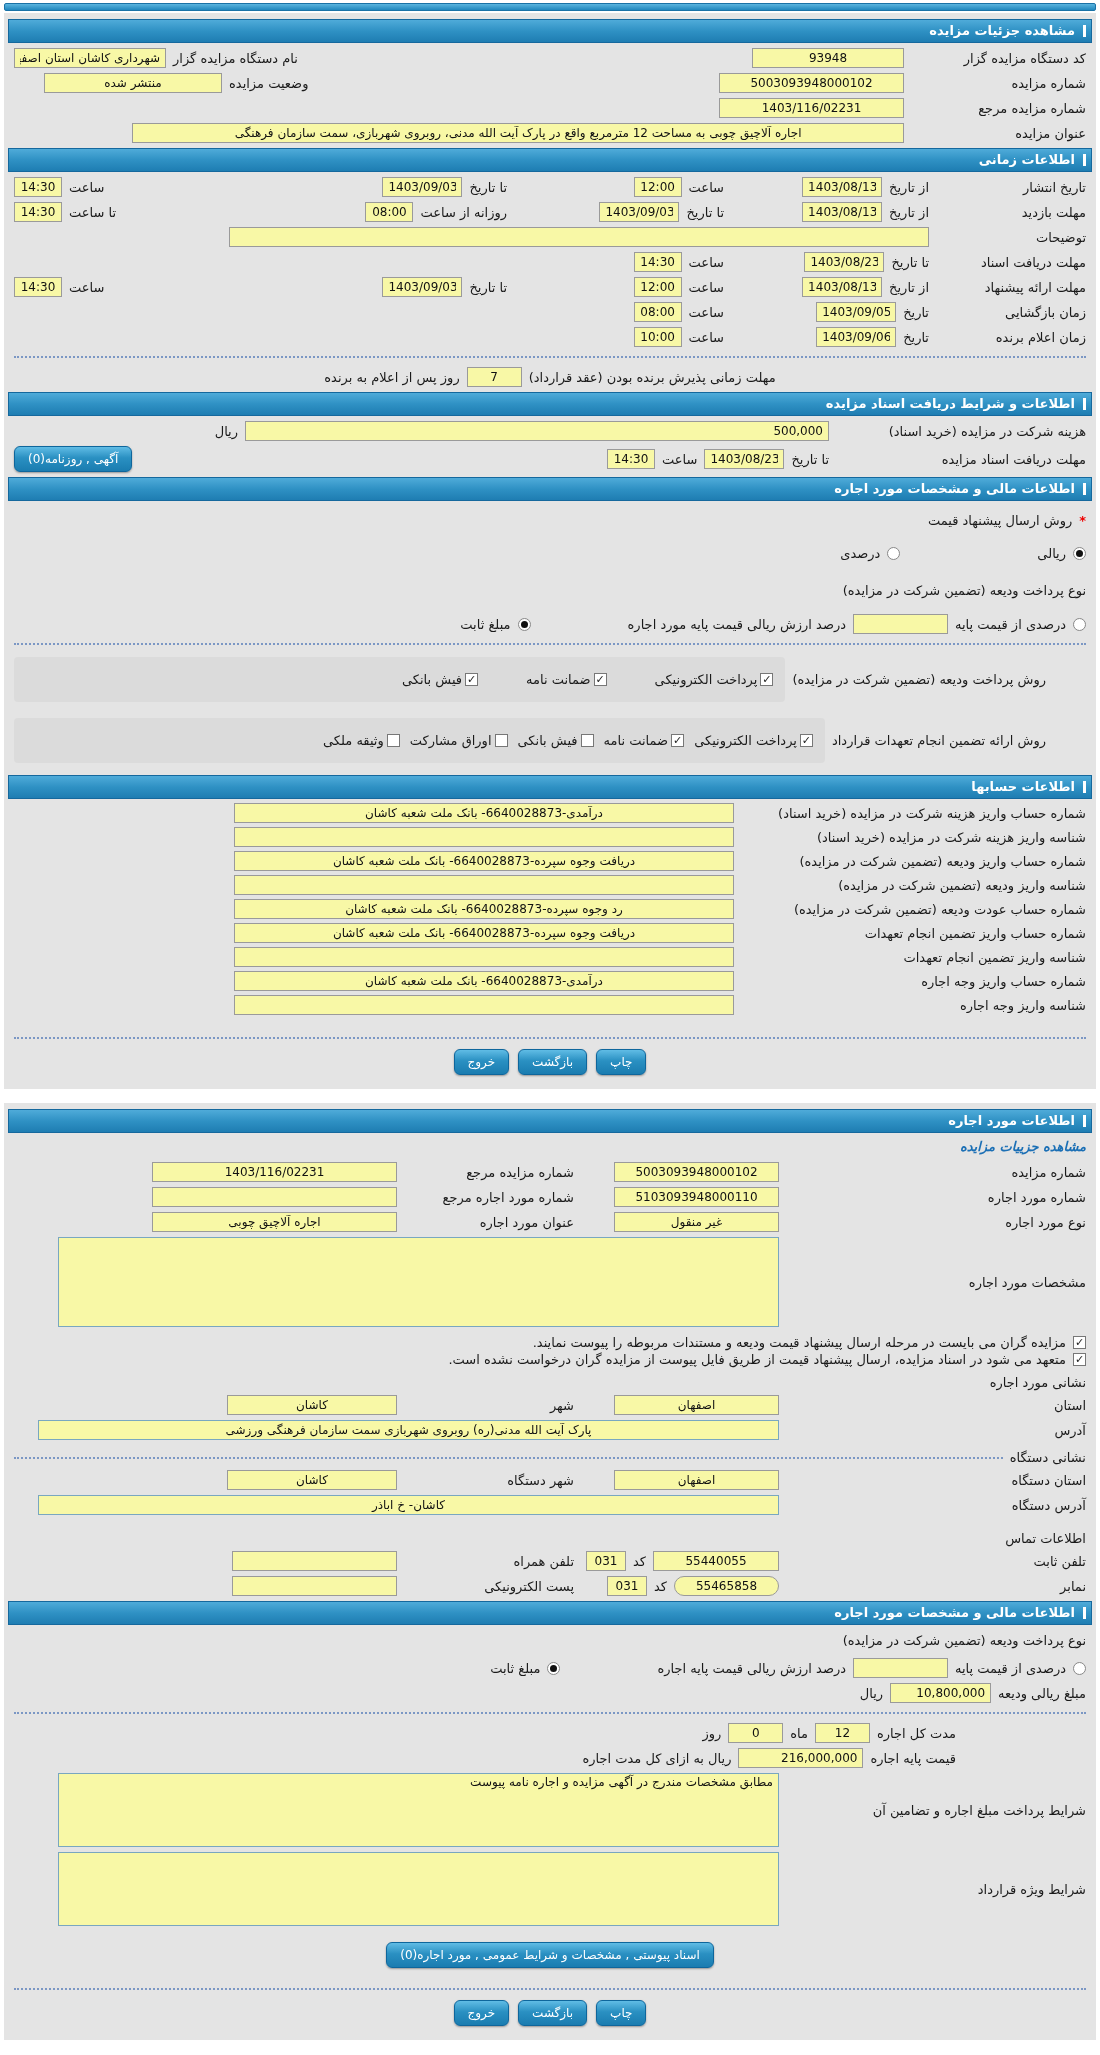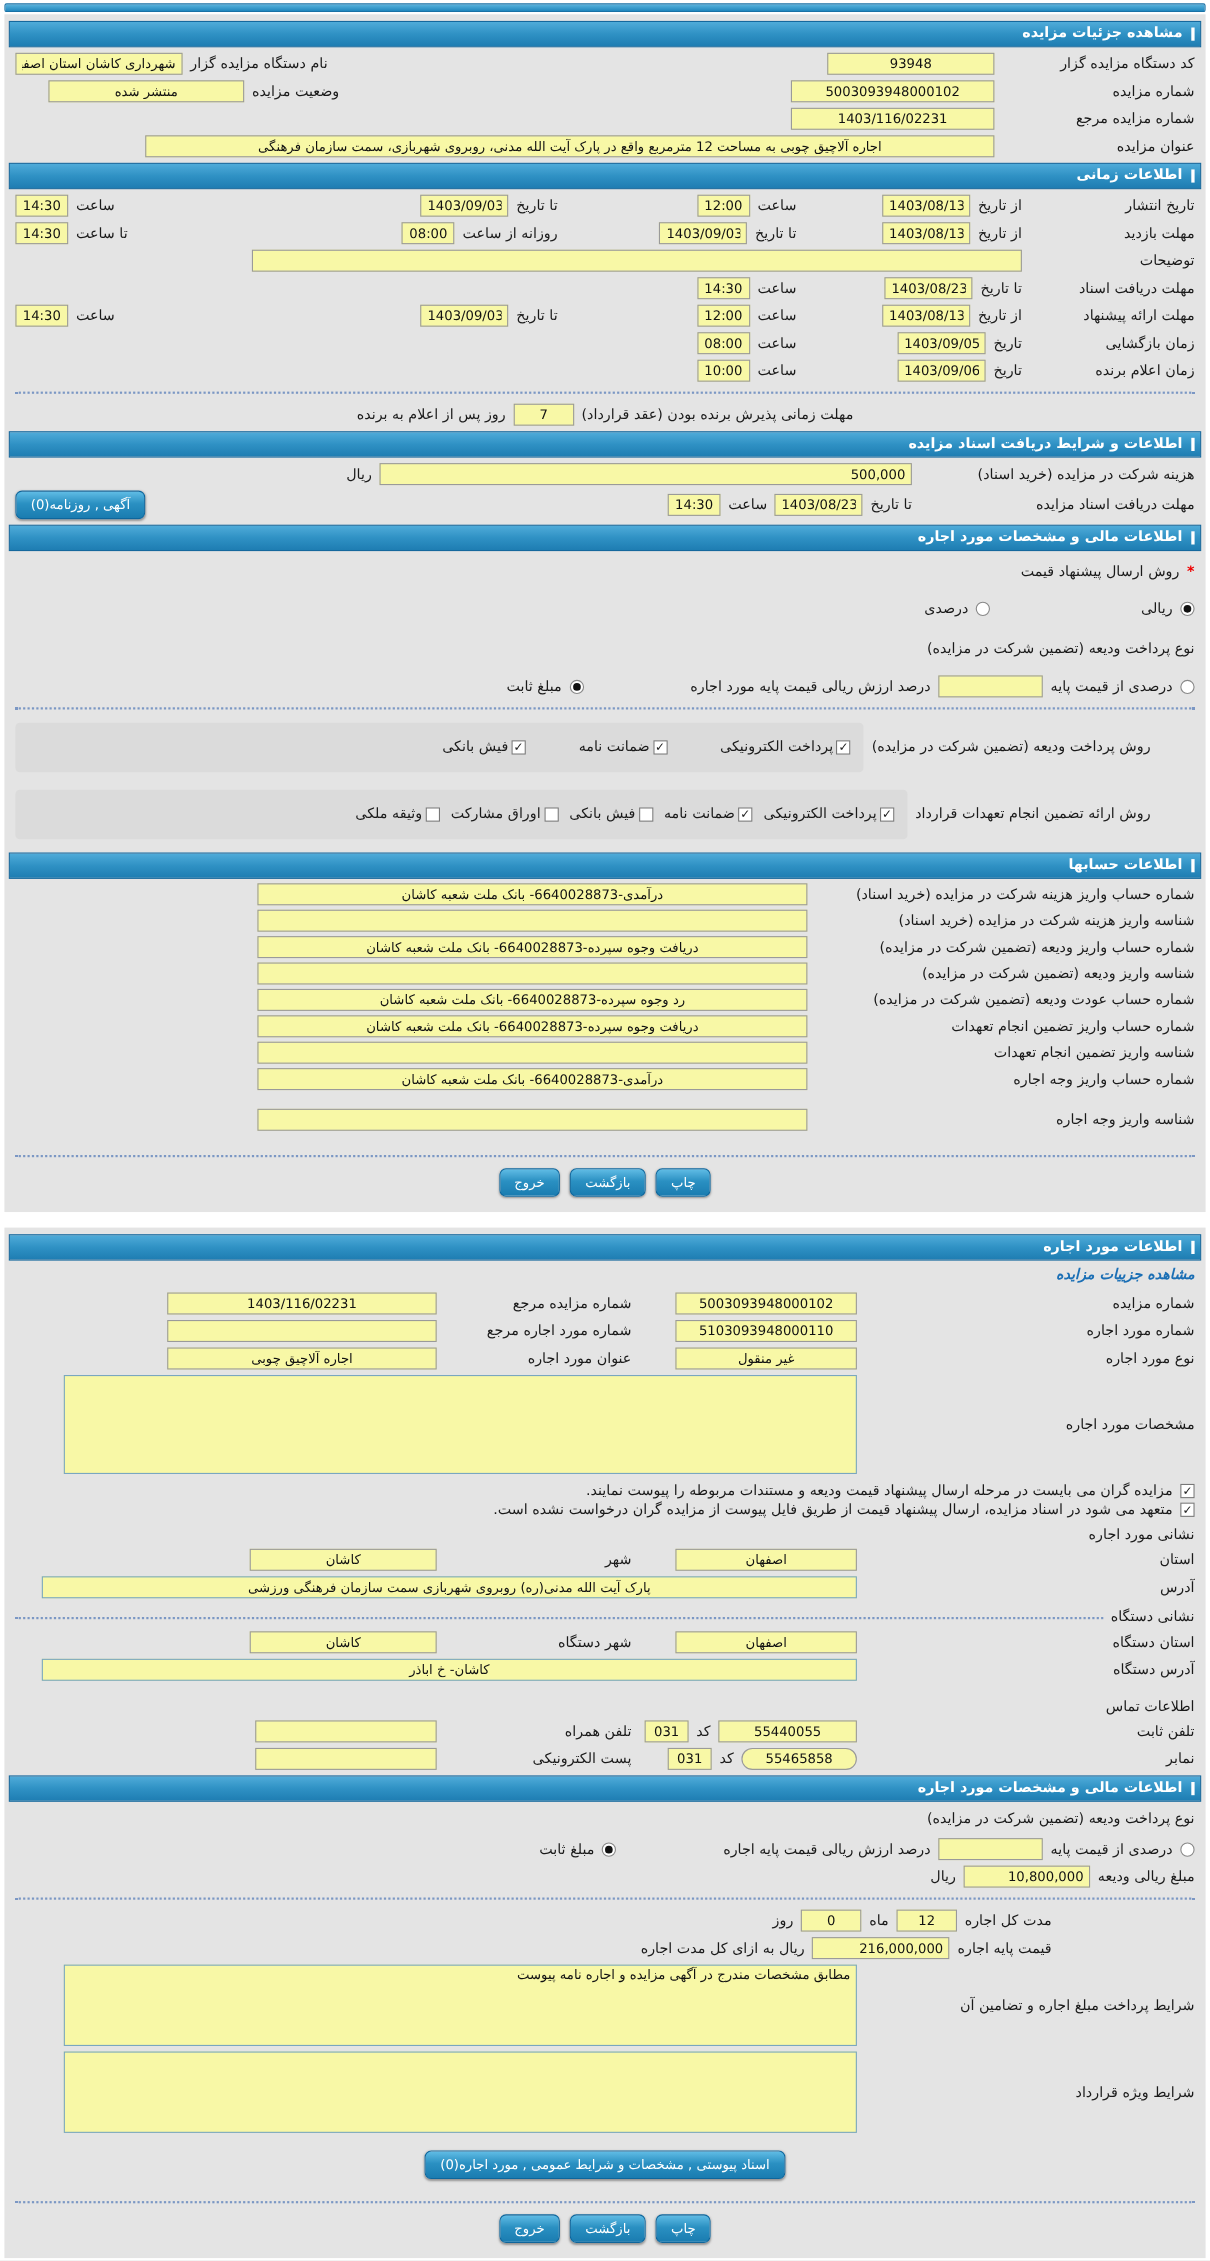--- a/index.html
+++ b/index.html
@@ -195,21 +195,21 @@
   <div class="row" style="justify-content:center">
     <span class="lbl">مهلت زمانی پذیرش برنده بودن (عقد قرارداد)</span>
     <input class="inp ctr ltr" style="width: 55px;" readonly="" value="7">
     <span class="lbl">روز پس از اعلام به برنده</span>
   </div>
 
   <div class="hbar"><span>اطلاعات و شرایط دریافت اسناد مزایده</span></div>
 
   <div class="row">
     <span class="lbl lblC">هزینه شرکت در مزایده (خرید اسناد)</span>
-    <input class="inp mny" style="width: 484px;" readonly="" value="500,000">
+    <input class="inp mny" style="width: 584px;" readonly="" value="500,000">
     <span class="lbl">ریال</span>
   </div>
 
   <div class="row">
     <span class="lbl lblC">مهلت دریافت اسناد مزایده</span>
     <span class="lbl">تا تاریخ</span>
     <input class="inp ctr ltr dinp" readonly="" value="1403/08/23" style="">
     <span class="lbl">ساعت</span>
     <input class="inp ctr ltr tinp" readonly="" value="14:30" style="">
     <button class="btn" style="margin-right:auto">آگهی , روزنامه(0)</button>
@@ -323,21 +323,21 @@
       <input class="inp ctr" style="width: 500px;" readonly="" value="دریافت وجوه سپرده-6640028873- بانک ملت شعبه کاشان">
     </div>
   <div class="row" style="margin:4px 0">
       <span class="lbl lblAcc">شناسه واریز تضمین انجام تعهدات</span>
       <input class="inp ctr" style="width: 500px;" readonly="" value="">
     </div>
   <div class="row" style="margin:4px 0">
       <span class="lbl lblAcc">شماره حساب واریز وجه اجاره</span>
       <input class="inp ctr" style="width: 500px;" readonly="" value="درآمدی-6640028873- بانک ملت شعبه کاشان">
     </div>
-  <div class="row" style="margin:17px 0">
+  <div class="row" style="margin:4px 0">
       <span class="lbl lblAcc">شناسه واریز وجه اجاره</span>
       <input class="inp ctr" style="width: 500px;" readonly="" value="">
     </div>
 
   <div class="dots" style="margin-top:22px"></div>
 
   <div class="row btnrow">
     <button class="btn">چاپ</button>
     <button class="btn">بازگشت</button>
     <button class="btn">خروج</button>
@@ -487,21 +487,21 @@
       <span class="lbl">درصد ارزش ریالی قیمت پایه اجاره</span>
     </div>
     <div class="grp" style="margin-right:90px">
       <span class="rb on"></span>
       <span class="lbl">مبلغ ثابت</span>
     </div>
   </div>
 
   <div class="row">
     <span class="lbl">مبلغ ریالی ودیعه</span>
-    <input class="inp mny" style="width: 115px;" readonly="" value="10,800,000">
+    <input class="inp mny" style="width: 101px;" readonly="" value="10,800,000">
     <span class="lbl">ریال</span>
   </div>
 
   <div class="dots"></div>
 
 
   <div class="row" style="padding-right:130px">
     <span class="lbl">مدت کل اجاره</span>
     <input class="inp ctr ltr" style="width: 55px;" readonly="" value="12">
     <span class="lbl">ماه</span>

